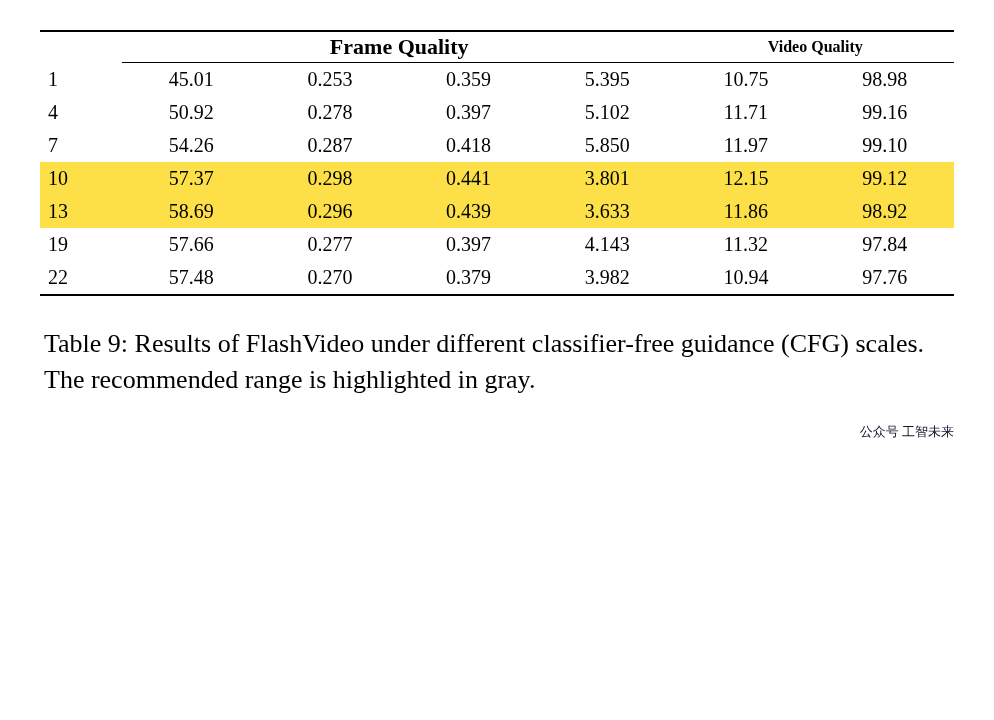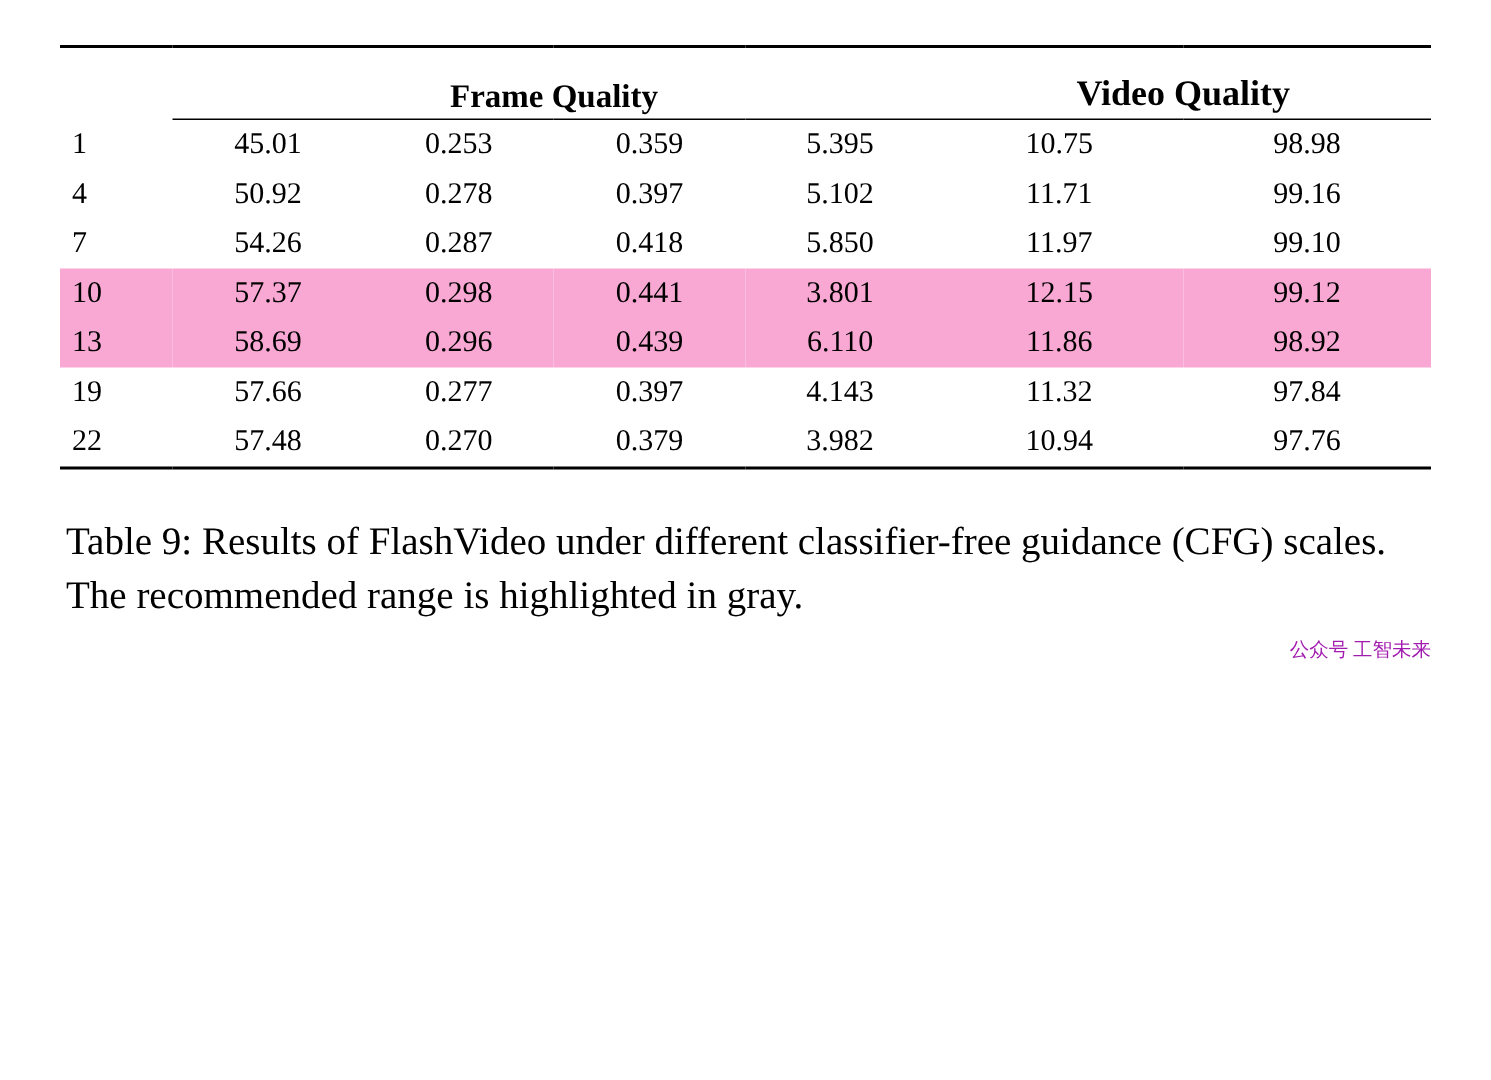--- a/index.html
+++ b/index.html
@@ -29,34 +29,34 @@
       width: 100%;
       border-collapse: collapse;
       font-size: 20px;
     }
 
     .top-border {
       border-top: 2.5px solid #000;
     }
 
     .header-section-row td {
-      padding: 18px 8px 2px 8px;
+      padding: 2px 8px 2px 8px;
       text-align: center;
       font-size: 20px;
     }
 
     .header-section-row .frame-quality-header {
       font-weight: bold;
       font-size: 22px;
       border-bottom: 1.5px solid #000;
     }
 
     .header-section-row .video-quality-header {
       font-weight: bold;
-      font-size: 24px;
+      font-size: 16px;
       border-bottom: 1.5px solid #000;
       text-align: center;
     }
 
     .col-headers-row td {
       padding: 4px 8px 4px 8px;
       text-align: center;
       font-size: 19px;
       border-bottom: 1.5px solid #000;
     }
@@ -69,40 +69,40 @@
       padding: 5px 8px;
       text-align: center;
       font-size: 20px;
     }
 
     .data-row td:first-child {
       text-align: left;
     }
 
     .highlighted-row {
-      background-color: #f9a8d4;
+      background-color: #fde047;
     }
 
     .bottom-border {
       border-bottom: 2.5px solid #000;
     }
 
     .caption {
       font-size: 26px;
       line-height: 1.4;
       color: #000;
       margin-top: 2px;
       padding: 0 4px;
     }
 
     .watermark {
       font-size: 13px;
-      color: #a21caf;
+      color: #0f172a;
       text-align: right;
-      margin-top: 8px;
+      margin-top: 24px;
     }
   </style>
 </head>
 <body>
 
 <div class="page-container">
   <div class="table-wrapper">
     <table>
 
       <tbody>
@@ -146,21 +146,21 @@
             <td>0.441</td>
             <td>3.801</td>
             <td>12.15</td>
             <td>99.12</td>
           </tr>
           <tr class="data-row highlighted-row">
             <td>13</td>
             <td>58.69</td>
             <td>0.296</td>
             <td>0.439</td>
-            <td>6.110</td>
+            <td>3.633</td>
             <td>11.86</td>
             <td>98.92</td>
           </tr>
           <tr class="data-row">
             <td>19</td>
             <td>57.66</td>
             <td>0.277</td>
             <td>0.397</td>
             <td>4.143</td>
             <td>11.32</td>

